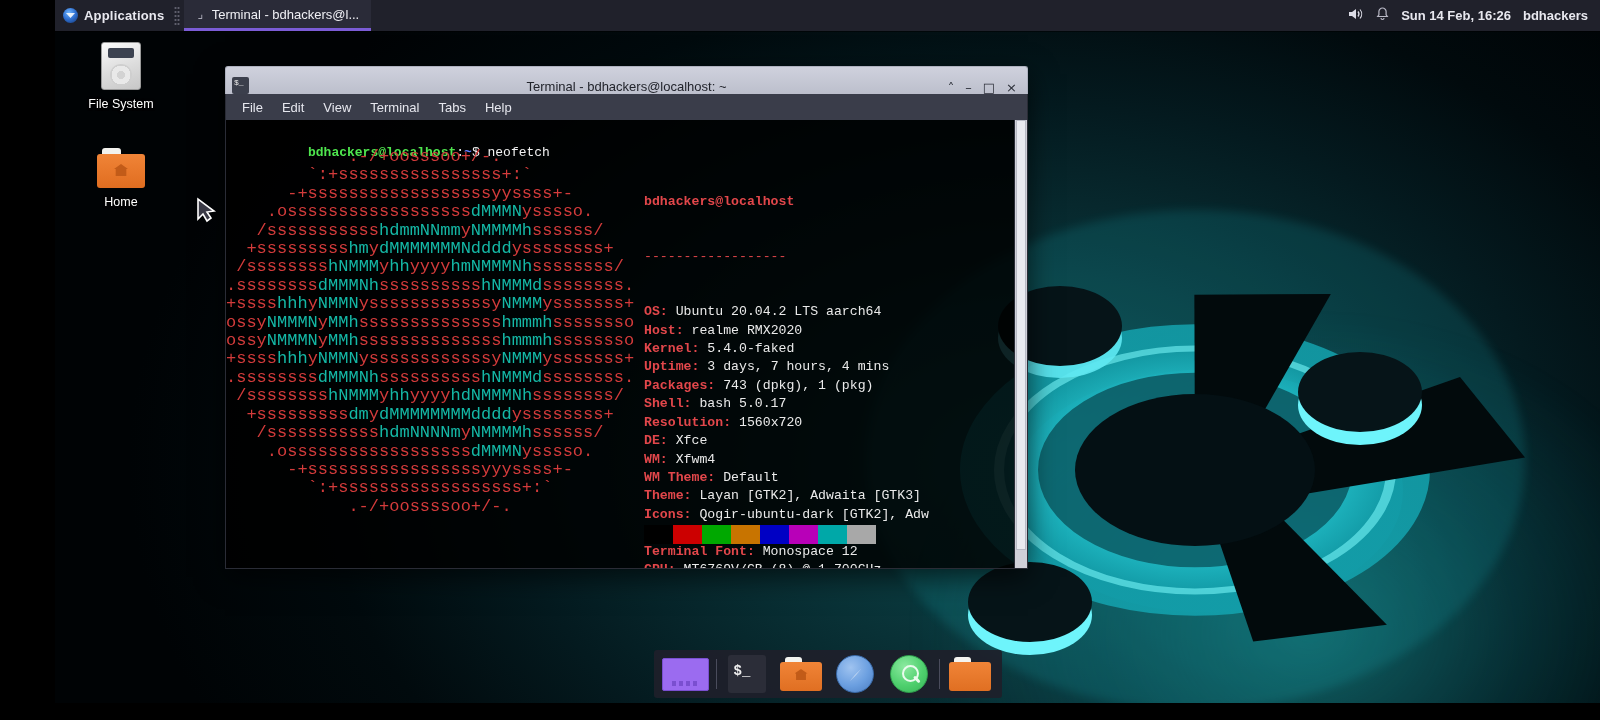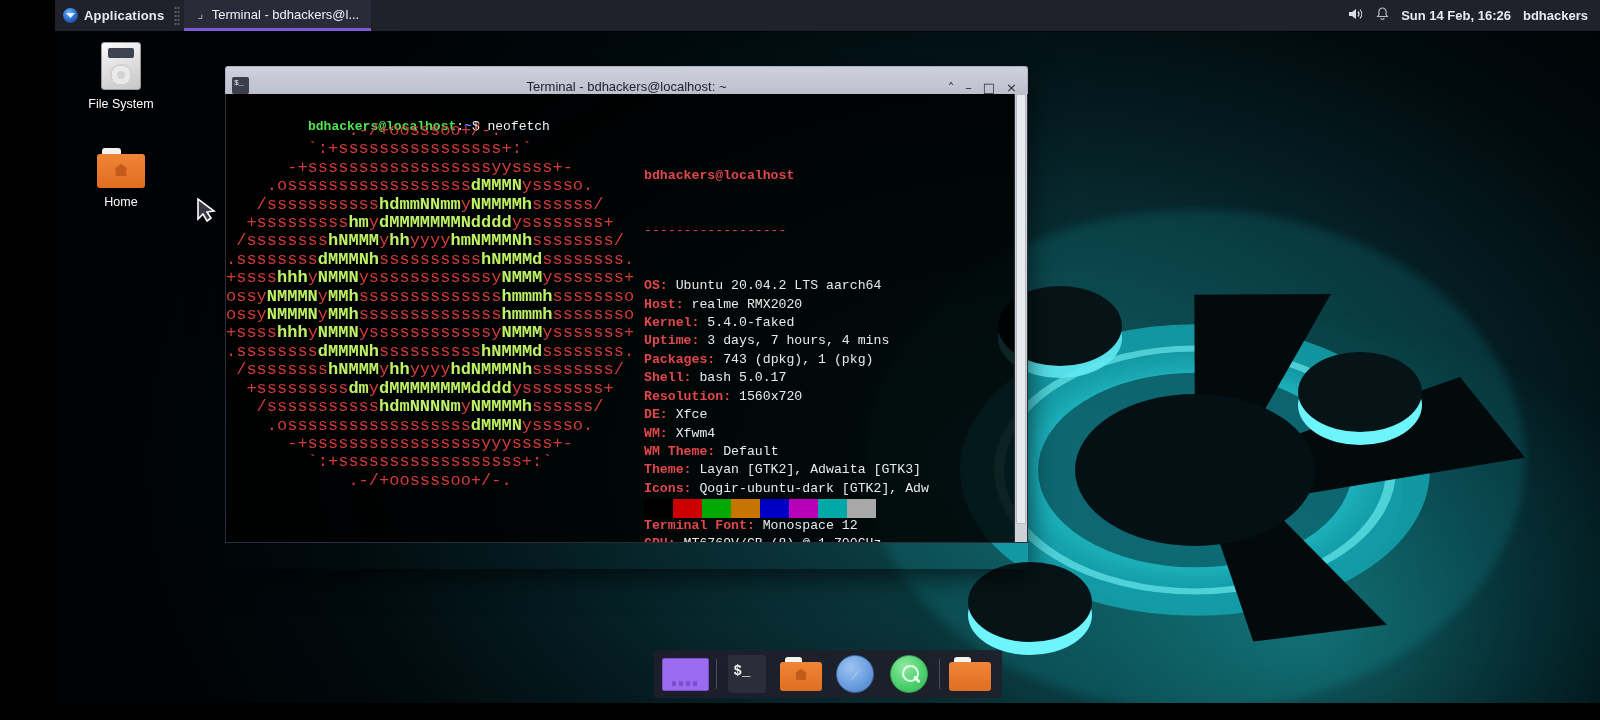--- a/index.html
+++ b/index.html
@@ -194,21 +194,21 @@
   .c-blue { color: #5c7cff; font-weight: bold; }
 
   #ascii-art {
     position: absolute; left: 0; top: 28px;
     font-family: "Liberation Mono", monospace;
     font-size: 17px; line-height: 18.4px;
     letter-spacing: 0px;
   }
   .ascii-line { display: block; white-space: pre; }
   .a-r { color: #d33b3b; }
-  .a-w { color: #bef264; font-weight: bold; text-align: right; }
+  .a-w { color: #14b8a6; font-weight: normal; text-align: right; }
 
   #info-block {
     position: absolute; left: 418px; top: 36px;
     font-family: "Liberation Mono", monospace;
     font-size: 13.2px; line-height: 18.4px;
   }
   .info-line { white-space: pre; }
   .info-key { color: #e2474b; font-weight: bold; }
   .info-val { color: #eaeaea; }
   #user-host { color: #e2474b; font-weight: bold; }
@@ -393,20 +393,28 @@
       <span id="titlebar-icon"></span>
       <span id="window-title">Terminal - bdhackers@localhost: ~</span>
       <span id="window-controls">
         <span class="win-ctl">˄</span>
         <span class="win-ctl">–</span>
         <span class="win-ctl">□</span>
         <span class="win-ctl">×</span>
       </span>
     </div>
 
+    <div id="menubar">
+      <span class="menu-item">File</span>
+      <span class="menu-item">Edit</span>
+      <span class="menu-item">View</span>
+      <span class="menu-item">Terminal</span>
+      <span class="menu-item">Tabs</span>
+      <span class="menu-item">Help</span>
+    </div>
 
     <div id="term-body">
       <div id="term-content">
 
         <div id="prompt-line">
           <span class="c-green">bdhackers@localhost</span><span class="c-white">:</span><span class="c-blue">~</span><span class="c-white">$</span><span class="c-white"> </span><span class="c-white">neofetch</span>
         </div>
 
         <div id="ascii-art"><span class="ascii-line"><span class="a-r">            .-/+oosssoo+/-.</span></span><span class="ascii-line"><span class="a-r">        `:+ssssssssssssssss+:`</span></span><span class="ascii-line"><span class="a-r">      -+ssssssssssssssssssyyssss+-</span></span><span class="ascii-line"><span class="a-r">    .ossssssssssssssssss</span><span class="a-w">dMMMN</span><span class="a-r">ysssso.</span></span><span class="ascii-line"><span class="a-r">   /sssssssssss</span><span class="a-w">hdmmNNmm</span><span class="a-r">y</span><span class="a-w">NMMMMh</span><span class="a-r">ssssss/</span></span><span class="ascii-line"><span class="a-r">  +sssssssss</span><span class="a-w">hm</span><span class="a-r">y</span><span class="a-w">dMMMMMMMNdddd</span><span class="a-r">yssssssss+</span></span><span class="ascii-line"><span class="a-r"> /ssssssss</span><span class="a-w">hNMMM</span><span class="a-r">y</span><span class="a-w">hh</span><span class="a-r">yyyy</span><span class="a-w">hmNMMMNh</span><span class="a-r">ssssssss/</span></span><span class="ascii-line"><span class="a-r">.ssssssss</span><span class="a-w">dMMMNh</span><span class="a-r">ssssssssss</span><span class="a-w">hNMMMd</span><span class="a-r">ssssssss.</span></span><span class="ascii-line"><span class="a-r">+ssss</span><span class="a-w">hhh</span><span class="a-r">y</span><span class="a-w">NMMN</span><span class="a-r">yssssssssssssy</span><span class="a-w">NMMM</span><span class="a-r">ysssssss+</span></span><span class="ascii-line"><span class="a-r">ossy</span><span class="a-w">NMMMN</span><span class="a-r">y</span><span class="a-w">MMh</span><span class="a-r">ssssssssssssss</span><span class="a-w">hmmmh</span><span class="a-r">ssssssso</span></span><span class="ascii-line"><span class="a-r">ossy</span><span class="a-w">NMMMN</span><span class="a-r">y</span><span class="a-w">MMh</span><span class="a-r">ssssssssssssss</span><span class="a-w">hmmmh</span><span class="a-r">ssssssso</span></span><span class="ascii-line"><span class="a-r">+ssss</span><span class="a-w">hhh</span><span class="a-r">y</span><span class="a-w">NMMN</span><span class="a-r">yssssssssssssy</span><span class="a-w">NMMM</span><span class="a-r">ysssssss+</span></span><span class="ascii-line"><span class="a-r">.ssssssss</span><span class="a-w">dMMMNh</span><span class="a-r">ssssssssss</span><span class="a-w">hNMMMd</span><span class="a-r">ssssssss.</span></span><span class="ascii-line"><span class="a-r"> /ssssssss</span><span class="a-w">hNMMM</span><span class="a-r">y</span><span class="a-w">hh</span><span class="a-r">yyyy</span><span class="a-w">hdNMMMNh</span><span class="a-r">ssssssss/</span></span><span class="ascii-line"><span class="a-r">  +sssssssss</span><span class="a-w">dm</span><span class="a-r">y</span><span class="a-w">dMMMMMMMMdddd</span><span class="a-r">yssssssss+</span></span><span class="ascii-line"><span class="a-r">   /sssssssssss</span><span class="a-w">hdmNNNNm</span><span class="a-r">y</span><span class="a-w">NMMMMh</span><span class="a-r">ssssss/</span></span><span class="ascii-line"><span class="a-r">    .ossssssssssssssssss</span><span class="a-w">dMMMN</span><span class="a-r">ysssso.</span></span><span class="ascii-line"><span class="a-r">      -+sssssssssssssssssyyyssss+-</span></span><span class="ascii-line"><span class="a-r">        `:+ssssssssssssssssss+:`</span></span><span class="ascii-line"><span class="a-r">            .-/+oossssoo+/-.</span></span></div>
 

